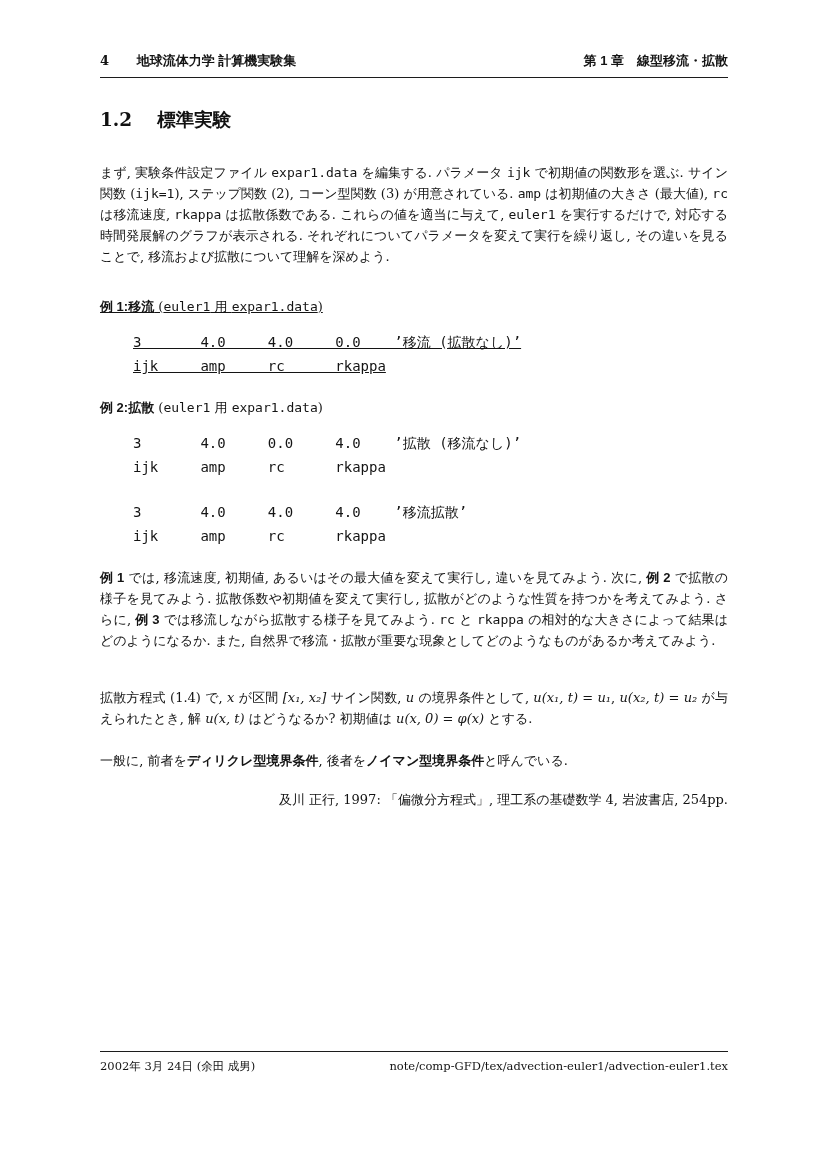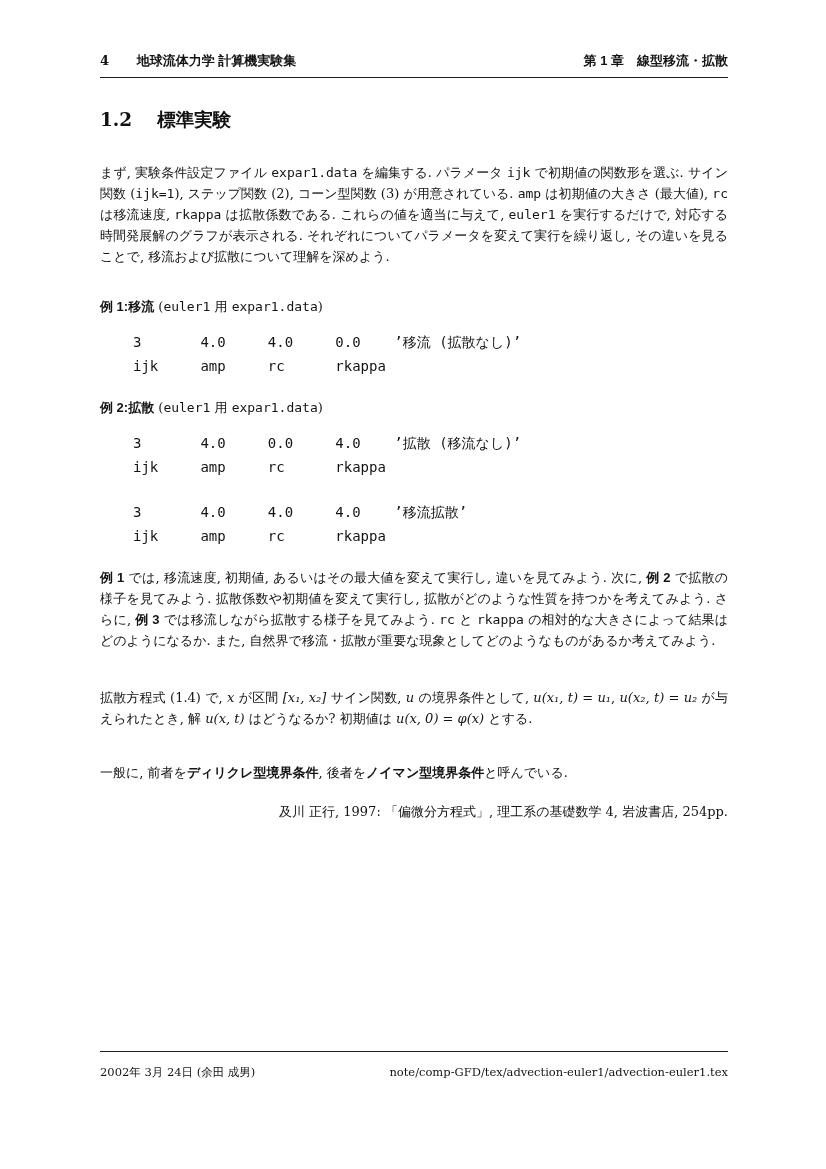--- a/index.html
+++ b/index.html
@@ -17,32 +17,32 @@
   h2.sec13{margin-top:46px;}
   .secnum{font-family:"DejaVu Serif","Liberation Serif",serif;margin-right:20px;}
   h2.refs{margin:42px 0 0;font-size:20px;letter-spacing:2px;}
 
   p.body{margin:30px 0 0;font-size:13px;line-height:21px;text-align:justify;}
   .tt{font-family:"DejaVu Sans Mono","Liberation Mono",monospace;font-size:13px;}
   .bf{font-family:"Liberation Sans",sans-serif;font-weight:bold;}
   .m{font-family:"DejaVu Serif","Liberation Serif",serif;font-style:italic;}
 
   .example{margin-top:21px;}
-  .example.first{margin-top:31px;}
+  .example.first{margin-top:31px;text-decoration:underline;}
   .ex-head{font-size:13px;margin:0;}
   .ex-data{margin:14px 0 0 33px;font-family:"DejaVu Sans Mono","Liberation Mono",monospace;
            font-size:14px;line-height:24px;white-space:pre;color:#141414;}
 
   p.dev1{margin-top:36px;}
   p.dev2{margin-top:16px;}
-  p.dev3{margin-top:33px;}
+  p.dev3{margin-top:21px;}
   p.ref-entry{margin-top:18px;text-align:right;}
 
   .footer{position:absolute;left:100px;width:628px;top:1051px;
-          border-top:1.4px solid #1c1c1c;padding-top:13px;
+          border-top:1.4px solid #1c1c1c;padding-top:7px;
           display:flex;justify-content:space-between;font-size:11.5px;color:#141414;}
 </style>
 </head>
 <body>
 
 <div class="page">
   <div class="content">
 
     <div class="header">
       <div>

